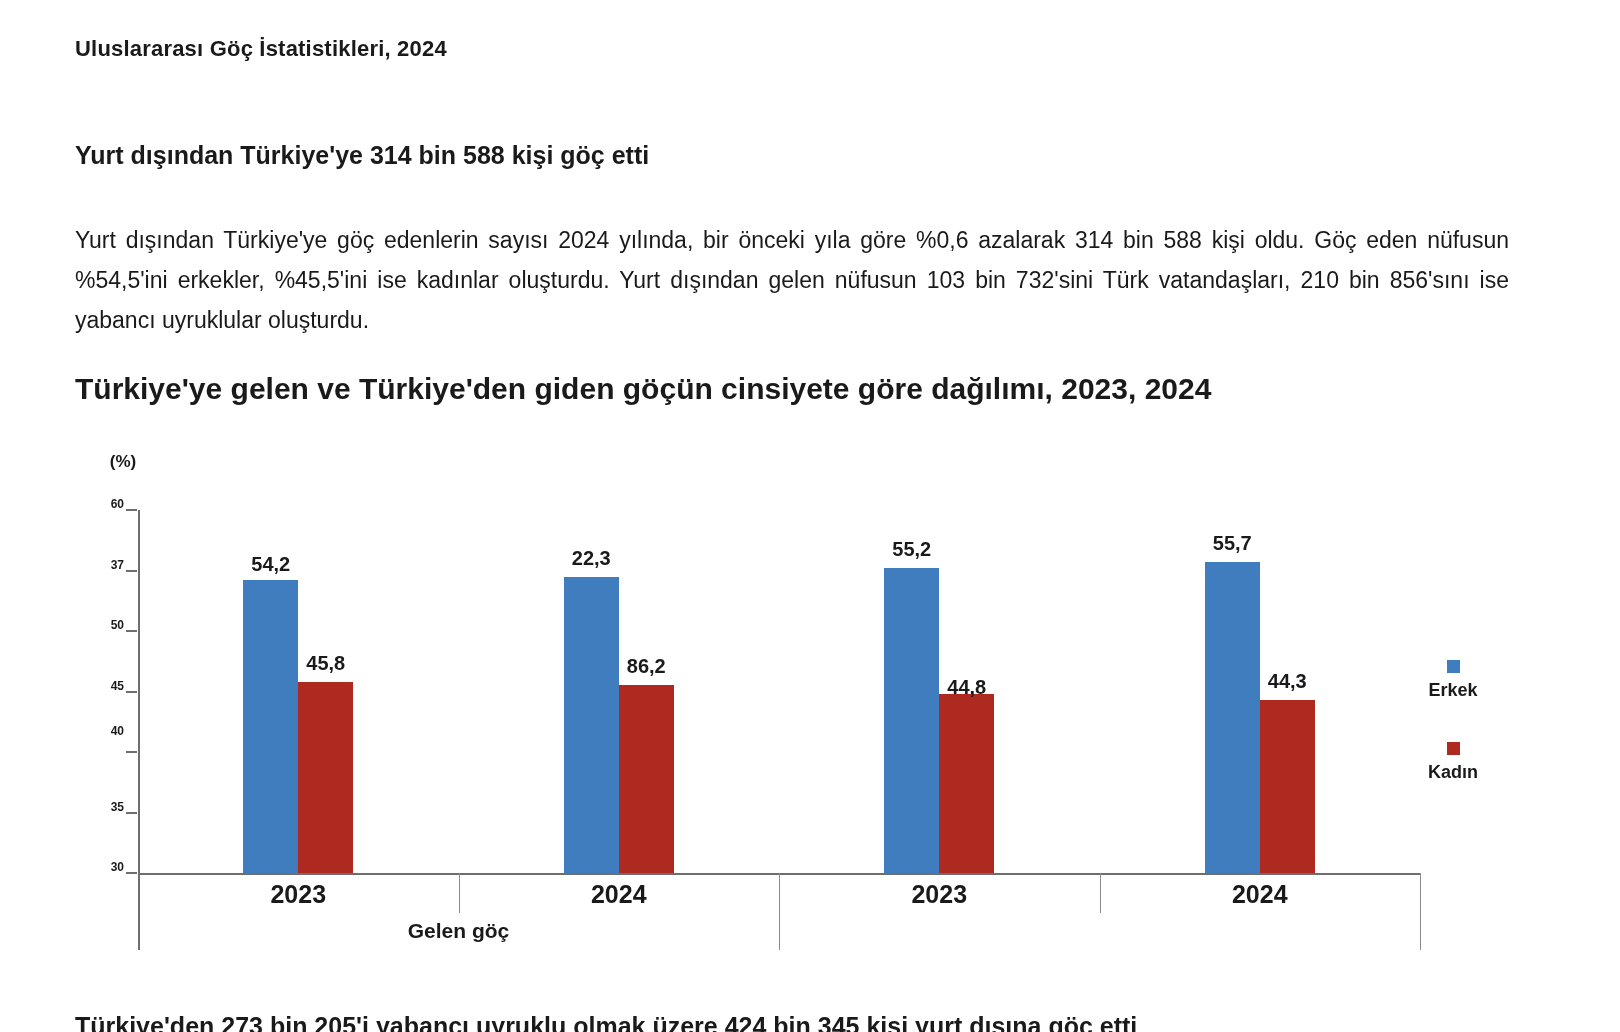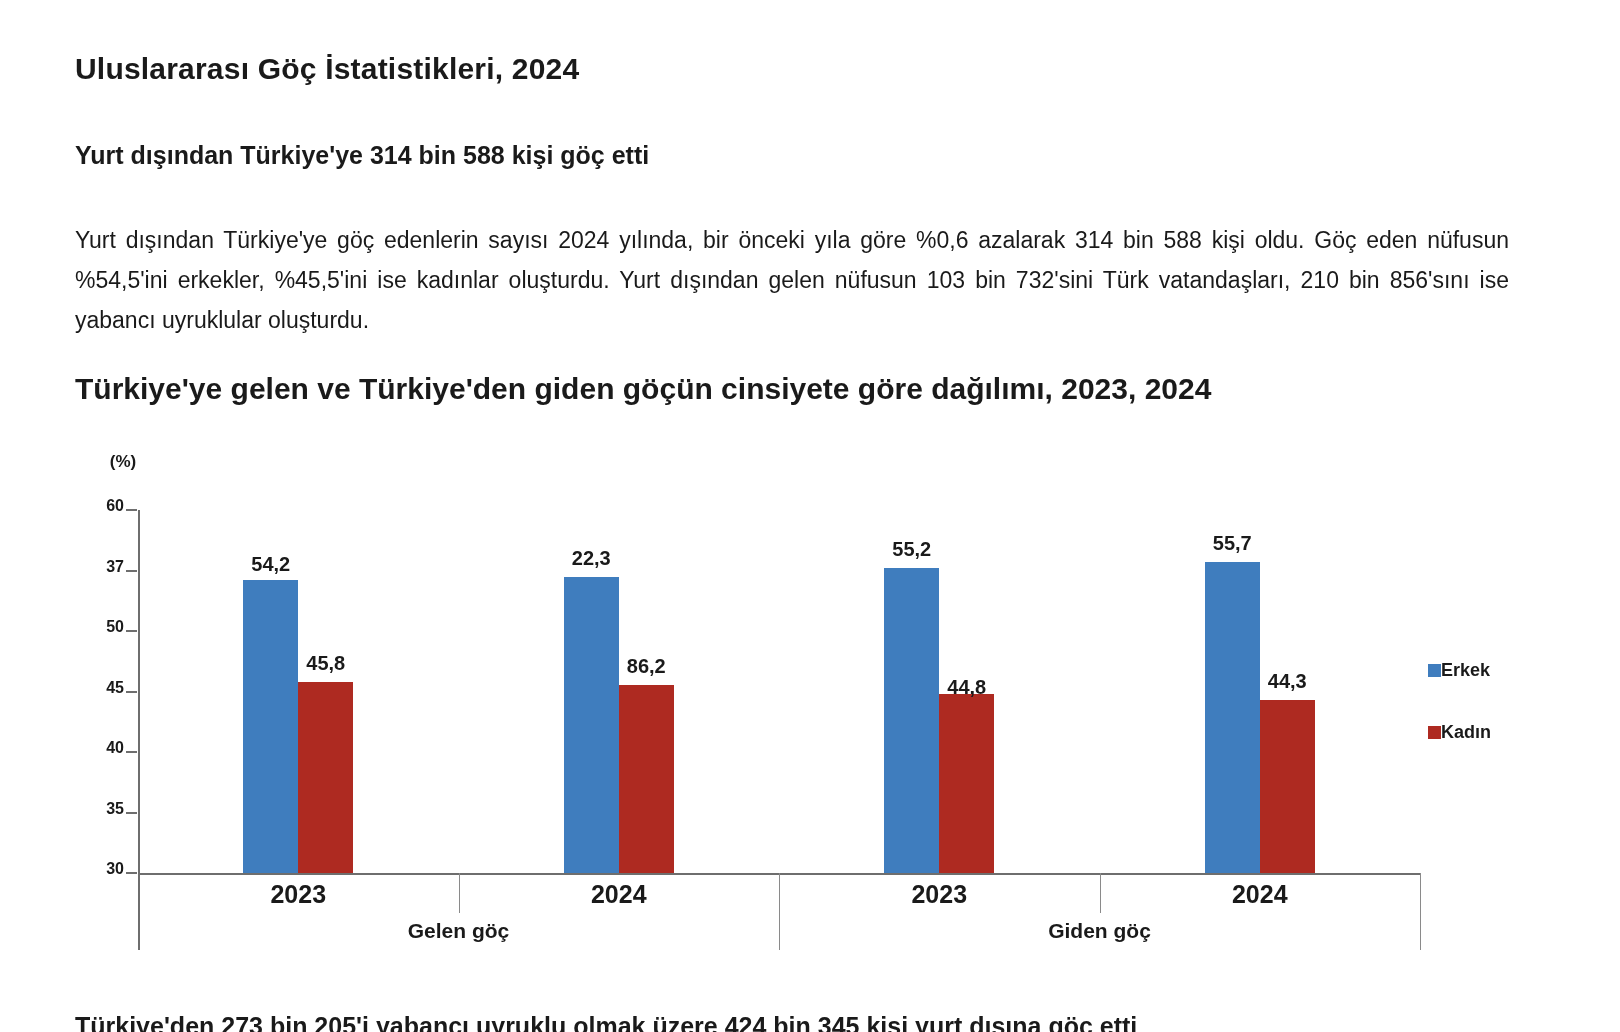--- a/index.html
+++ b/index.html
@@ -1,55 +1,55 @@
 <!DOCTYPE html>
 <html lang="tr"><head>
 <meta charset="utf-8">
 <style>
   * { margin:0; padding:0; box-sizing:border-box; }
   html,body { width:1620px; height:1032px; overflow:hidden; background:#ffffff;
               font-family:"Liberation Sans","DejaVu Sans",sans-serif; color:#1a1a1a; }
-  h1.title { position:absolute; left:75px; top:52px; font-size:30px; font-weight:bold; letter-spacing:0.2px; }
+  h1.title { position:absolute; left:75px; top:36px; font-size:22px; font-weight:bold; letter-spacing:0.2px; }
   h2.subhead { position:absolute; left:75px; top:141px; font-size:25px; font-weight:bold; }
   p.bodytext { position:absolute; left:75px; top:220px; width:1434px; font-size:23px;
                line-height:40px; text-align:justify; font-weight:normal; }
   h3.chart-head { position:absolute; left:75px; top:372px; font-size:30px; font-weight:bold; }
   h2.bottomhead { position:absolute; left:75px; top:1012px; font-size:25px; font-weight:bold; white-space:nowrap; }
 
   
   #chart { position:absolute; left:0; top:450px; width:1620px; height:520px; }
   #chart div { position:absolute; }
   .unit-label { font-size:17px; font-weight:bold; width:60px; text-align:center; }
-  .ytick-label { width:84px; text-align:right; font-size:16px; font-weight:bold; }
+  .ytick-label { width:84px; text-align:right; font-size:12px; font-weight:bold; }
   .ytick-mark { width:11px; height:2px; background:#6e6e6e; }
   .vline { width:2px; background:#6e6e6e; }
   .hline { height:2px; background:#6e6e6e; }
   .sep { width:1px; background:#8a8a8a; }
   .bar-label { text-align:center; font-size:20px; font-weight:bold; height:26px; line-height:26px; }
   .year-label { text-align:center; font-size:25px; font-weight:bold; height:26px; line-height:26px; }
   .group-label { text-align:center; font-size:21px; font-weight:bold; height:26px; line-height:26px; }
-  .legend-entry { display:flex; align-items:center; margin-bottom:41px; position:static !important; }
+  .legend-entry { display:flex; align-items:center; gap:7px; margin-bottom:41px; position:static !important;flex-direction:column; }
   .swatch { width:13px; height:13px; display:inline-block; flex:0 0 13px; }
   .legend-text { font-size:18px; font-weight:bold; }
 </style>
 </head>
 <body>
 
 <h1 class="title">Uluslararası Göç İstatistikleri, 2024</h1>
 <h2 class="subhead">Yurt dışından Türkiye'ye 314 bin 588 kişi göç etti</h2>
 <p class="bodytext">Yurt dışından Türkiye'ye göç edenlerin sayısı 2024 yılında, bir önceki yıla göre %0,6 azalarak 314 bin 588 kişi oldu. Göç eden nüfusun %54,5'ini erkekler, %45,5'ini ise kadınlar oluşturdu. Yurt dışından gelen nüfusun 103 bin 732'sini Türk vatandaşları, 210 bin 856'sını ise yabancı uyruklular oluşturdu.</p>
 <h3 class="chart-head">Türkiye'ye gelen ve Türkiye'den giden göçün cinsiyete göre dağılımı, 2023, 2024</h3>
 
 <div id="chart">
     <div class="unit-label" style="left: 93px; top: 2px;">(%)</div>
     <div class="ytick-label" style="left: 40px; top: 410px;">30</div>
     <div class="ytick-mark" style="left: 126px; top: 422px;"></div>
     <div class="ytick-label" style="left: 40px; top: 349.5px;">35</div>
     <div class="ytick-mark" style="left: 126px; top: 361.5px;"></div>
-    <div class="ytick-label" style="left: 40px; top: 289px;">40</div>
+    <div class="ytick-label" style="left: 40px; top: 274px;">40</div>
     <div class="ytick-mark" style="left: 126px; top: 301px;"></div>
     <div class="ytick-label" style="left: 40px; top: 228.5px;">45</div>
     <div class="ytick-mark" style="left: 126px; top: 240.5px;"></div>
     <div class="ytick-label" style="left: 40px; top: 168px;">50</div>
     <div class="ytick-mark" style="left: 126px; top: 180px;"></div>
     <div class="ytick-label" style="left: 40px; top: 107.5px;">37</div>
     <div class="ytick-mark" style="left: 126px; top: 119.5px;"></div>
     <div class="ytick-label" style="left: 40px; top: 47px;">60</div>
     <div class="ytick-mark" style="left: 126px; top: 59px;"></div>
     <div class="vline" style="left: 138px; top: 60px; height: 440px;"></div>
@@ -72,21 +72,20 @@
     <div class="bar" style="left: 1204.75px; top: 112.03px; width: 55px; height: 310.97px; background: rgb(63, 125, 190);"></div>
     <div class="bar-label" style="left: 1184.75px; top: 80.03px; width: 95px;">55,7</div>
     <div class="bar" style="left: 1259.75px; top: 249.97px; width: 55px; height: 173.03px; background: rgb(174, 42, 33);"></div>
     <div class="bar-label" style="left: 1239.75px; top: 217.97px; width: 95px;">44,3</div>
     <div class="year-label" style="left: 1099.5px; top: 431px; width: 320.5px;">2024</div>
     <div class="sep" style="left: 458.5px; top: 423px; height: 40px;"></div>
     <div class="sep" style="left: 1099.5px; top: 423px; height: 40px;"></div>
     <div class="sep" style="left: 779px; top: 423px; height: 77px;"></div>
     <div class="sep" style="left: 1420px; top: 423px; height: 77px;"></div>
     <div class="group-label" style="left: 138px; top: 468px; width: 641px;">Gelen göç</div>
-    <div class="group-label" style="left: 779px; top: 468px; width: 641px;">Giden göç</div>
     <div class="legend" style="left: 1428px; top: 210px;">
       <div class="legend-entry">
         <span class="swatch" style="background: rgb(63, 125, 190);"></span>
         <span class="legend-text">Erkek</span>
       </div>
       <div class="legend-entry">
         <span class="swatch" style="background: rgb(174, 42, 33);"></span>
         <span class="legend-text">Kadın</span>
       </div>
     </div>

